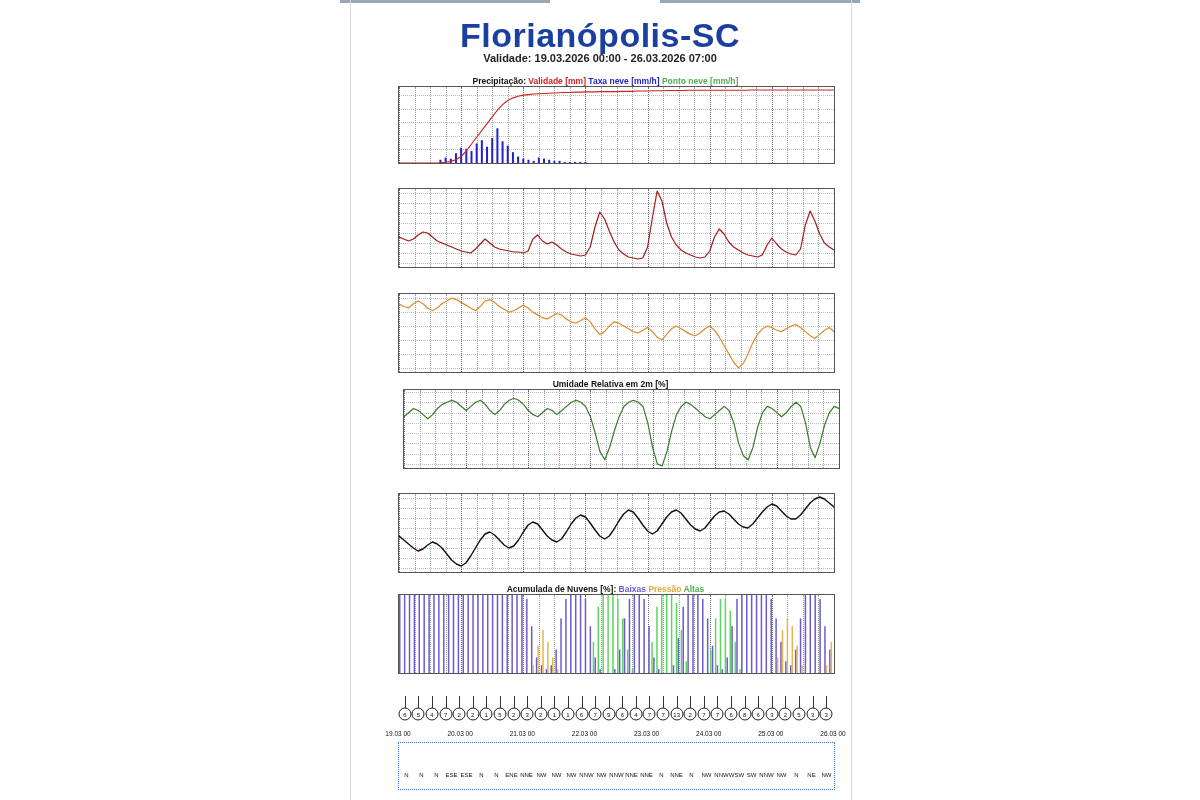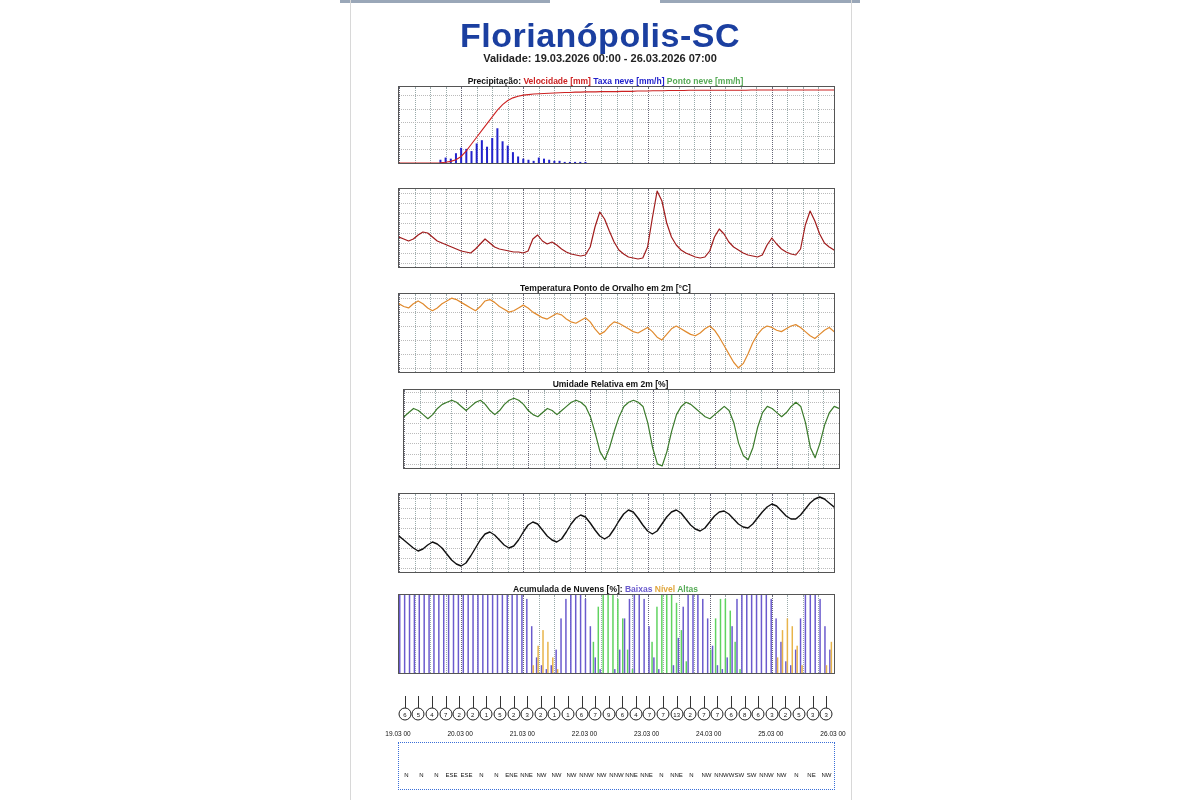--- a/index.html
+++ b/index.html
@@ -56,21 +56,21 @@
   <div class="seg" style="left:660px;width:200px;"></div>
 </div>
 
 <div class="sheet"></div>
 
 <div class="title">Florianópolis-SC</div>
 <div class="validity">Validade: 19.03.2026 00:00 - 26.03.2026 07:00</div>
 
 <div class="panel" id="panel-precip" style="left:378px;top:76px;width:455px;height:100px;">
   <div class="panel-title">
-    <span>Precipitação: </span><span class="c-red">Velocidade [mm]</span>
+    <span>Precipitação: </span><span class="c-red">Validade [mm]</span>
     <span class="c-blue">Taxa neve [mm/h]</span>
     <span class="c-green">Ponto neve [mm/h]</span>
   </div>
   <div class="plot" id="plot-precip" style="left:20px;top:10px;width:435px;height:76px;">
       <div class="grid-v major" style="left: 0px;"></div>
       <div class="grid-v" style="left: 15.5357px;"></div>
       <div class="grid-v" style="left: 31.0714px;"></div>
       <div class="grid-v" style="left: 46.6071px;"></div>
       <div class="grid-v major" style="left: 62.1429px;"></div>
       <div class="grid-v" style="left: 77.6786px;"></div>
@@ -177,21 +177,20 @@
       <div class="grid-h" style="top: 54px;"></div>
       <div class="grid-h" style="top: 64px;"></div>
       <div class="grid-h" style="top: 74px;"></div>
       <svg width="435" height="78" viewBox="0 0 435 78" style="position: absolute; left: 0px; top: 0px;">
         <path d="M0.00,48.00 L4.78,50.00 L9.56,52.00 L14.34,50.00 L19.12,46.00 L23.90,43.00 L28.68,44.00 L33.46,48.00 L38.24,52.00 L43.02,54.00 L47.80,56.00 L52.58,58.00 L57.36,60.00 L62.14,62.00 L66.92,63.00 L71.70,64.00 L76.48,60.00 L81.26,55.00 L86.04,50.00 L90.82,54.00 L95.60,58.00 L100.38,60.00 L105.16,61.00 L109.95,62.00 L114.73,63.00 L119.51,63.00 L124.29,64.00 L129.07,62.00 L133.85,50.00 L138.63,46.00 L143.41,52.00 L148.19,55.00 L152.97,53.00 L157.75,56.00 L162.53,60.00 L167.31,63.00 L172.09,65.00 L176.87,66.00 L181.65,67.00 L186.43,66.00 L191.21,58.00 L195.99,38.00 L200.77,23.00 L205.55,30.00 L210.33,42.00 L215.11,53.00 L219.89,61.00 L224.67,65.00 L229.45,68.00 L234.23,69.00 L239.01,70.00 L243.79,69.00 L248.57,58.00 L253.35,29.00 L258.13,2.00 L262.91,12.00 L267.69,34.00 L272.47,48.00 L277.25,56.00 L282.03,61.00 L286.81,64.00 L291.59,66.00 L296.37,68.00 L301.15,69.00 L305.93,68.00 L310.71,62.00 L315.49,48.00 L320.27,40.00 L325.05,45.00 L329.84,53.00 L334.62,58.00 L339.40,61.00 L344.18,64.00 L348.96,66.00 L353.74,67.00 L358.52,68.00 L363.30,66.00 L368.08,56.00 L372.86,49.00 L377.64,55.00 L382.42,60.00 L387.20,63.00 L391.98,65.00 L396.76,66.00 L401.54,60.00 L406.32,36.00 L411.10,22.00 L415.88,32.00 L420.66,45.00 L425.44,54.00 L430.22,58.00 L435.00,61.00" fill="none" stroke="#a01c1c" stroke-width="1.2" stroke-linejoin="round" stroke-linecap="round"></path>
       </svg>
     </div>
 </div>
 
 <div class="panel" id="panel-dew" style="left:378px;top:283px;width:455px;height:98px;">
-  <div class="panel-title">Temperatura Ponto de Orvalho em 2m [°C]</div>
   <div class="plot" id="plot-dew" style="left:20px;top:10px;width:435px;height:78px;">
       <div class="grid-v major" style="left: 0px;"></div>
       <div class="grid-v" style="left: 15.5357px;"></div>
       <div class="grid-v" style="left: 31.0714px;"></div>
       <div class="grid-v" style="left: 46.6071px;"></div>
       <div class="grid-v major" style="left: 62.1429px;"></div>
       <div class="grid-v" style="left: 77.6786px;"></div>
       <div class="grid-v" style="left: 93.2143px;"></div>
       <div class="grid-v" style="left: 108.75px;"></div>
       <div class="grid-v major" style="left: 124.286px;"></div>
@@ -314,21 +313,21 @@
       <div class="grid-h" style="top: 74px;"></div>
       <svg width="435" height="78" viewBox="0 0 435 78" style="position: absolute; left: 0px; top: 0px;">
         <path d="M0.00,42.00 L4.78,46.00 L9.56,50.00 L14.34,54.00 L19.12,57.00 L23.90,55.00 L28.68,51.00 L33.46,48.00 L38.24,50.00 L43.02,54.00 L47.80,60.00 L52.58,66.00 L57.36,70.00 L62.14,72.00 L66.92,69.00 L71.70,62.00 L76.48,54.00 L81.26,46.00 L86.04,40.00 L90.82,38.00 L95.60,41.00 L100.38,46.00 L105.16,51.00 L109.95,54.00 L114.73,52.00 L119.51,46.00 L124.29,38.00 L129.07,31.00 L133.85,28.00 L138.63,30.00 L143.41,36.00 L148.19,42.00 L152.97,46.00 L157.75,48.00 L162.53,45.00 L167.31,38.00 L172.09,30.00 L176.87,24.00 L181.65,21.00 L186.43,23.00 L191.21,29.00 L195.99,36.00 L200.77,42.00 L205.55,45.00 L210.33,42.00 L215.11,35.00 L219.89,27.00 L224.67,20.00 L229.45,16.00 L234.23,18.00 L239.01,24.00 L243.79,31.00 L248.57,37.00 L253.35,40.00 L258.13,37.00 L262.91,30.00 L267.69,23.00 L272.47,18.00 L277.25,16.00 L282.03,19.00 L286.81,25.00 L291.59,31.00 L296.37,35.00 L301.15,37.00 L305.93,34.00 L310.71,28.00 L315.49,22.00 L320.27,18.00 L325.05,17.00 L329.84,20.00 L334.62,25.00 L339.40,30.00 L344.18,33.00 L348.96,34.00 L353.74,30.00 L358.52,24.00 L363.30,18.00 L368.08,13.00 L372.86,10.00 L377.64,12.00 L382.42,17.00 L387.20,22.00 L391.98,25.00 L396.76,25.00 L401.54,21.00 L406.32,15.00 L411.10,9.00 L415.88,5.00 L420.66,3.00 L425.44,5.00 L430.22,9.00 L435.00,13.00" fill="none" stroke="#111111" stroke-width="1.4" stroke-linejoin="round" stroke-linecap="round"></path>
       </svg>
     </div>
 </div>
 
 <div class="panel" id="panel-clouds" style="left:378px;top:584px;width:455px;height:98px;">
   <div class="panel-title">
     <span>Acumulada de Nuvens [%]: </span><span class="c-purple">Baixas</span>
-    <span class="c-orange">Nível</span>
+    <span class="c-orange">Pressão</span>
     <span class="c-green">Altas</span>
   </div>
   <div class="plot" id="plot-clouds" style="left:20px;top:10px;width:435px;height:78px;">
       <div class="grid-v major" style="left: 0px;"></div>
       <div class="grid-v" style="left: 15.5357px;"></div>
       <div class="grid-v" style="left: 31.0714px;"></div>
       <div class="grid-v" style="left: 46.6071px;"></div>
       <div class="grid-v major" style="left: 62.1429px;"></div>
       <div class="grid-v" style="left: 77.6786px;"></div>
       <div class="grid-v" style="left: 93.2143px;"></div>

